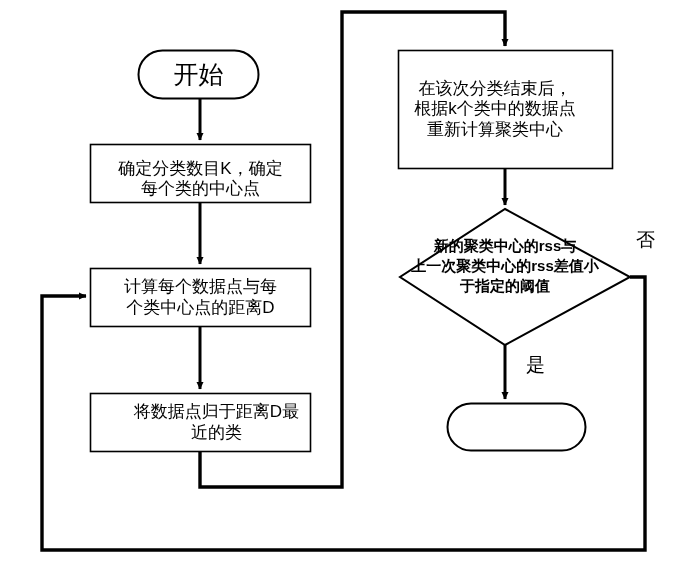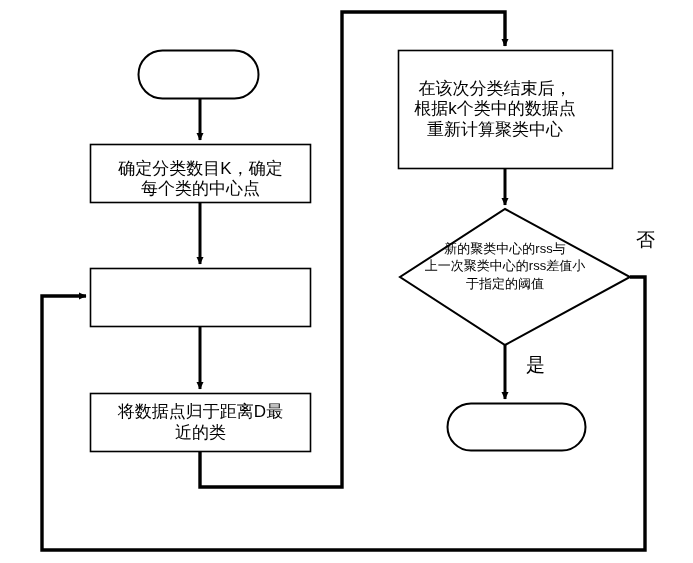--- a/index.html
+++ b/index.html
@@ -35,22 +35,23 @@
     white-space: pre-line;
     pointer-events: none;
   }
   .terminal-text {
     font-size: 25px;
   }
   .process-text {
     font-size: 17px;
   }
   .decision-text {
-    font-size: 13px;
+    font-size: 15px;
     line-height: 1.35;
+    font-weight: bold;
   }
   .edge-label {
     position: absolute;
     font-size: 19px;
     color: #000000;
   }
 </style>
 </head>
 <body>
 
@@ -85,26 +86,29 @@
 
     <path d="M200,452 L200,487 L342,487 L342,12 L505,12 L505,46" fill="none" stroke="#000000" stroke-width="3.4" stroke-linejoin="miter" marker-end="url(#arrowhead)"></path>
 
     <path d="M505,168 L505,205" fill="none" stroke="#000000" stroke-width="3" marker-end="url(#arrowhead)"></path>
 
     <path d="M505,345 L505,399" fill="none" stroke="#000000" stroke-width="3" marker-end="url(#arrowhead)"></path>
 
     <path d="M630,277 L645,277 L645,550 L42,550 L42,296 L86,296" fill="none" stroke="#000000" stroke-width="3.4" stroke-linejoin="miter" marker-end="url(#arrowhead)"></path>
   </svg>
 
+  <div class="node-text terminal-text" style="left:138px; top:50px; width:121px; height:49px;">开始</div>
 
   <div class="node-text process-text" style="left:90px; top:144px; width:221px; height:70px;">确定分类数目K，确定
 每个类的中心点</div>
 
+  <div class="node-text process-text" style="left:90px; top:268px; width:221px; height:59px;">计算每个数据点与每
+个类中心点的距离D</div>
 
-  <div class="node-text process-text" style="left:90px; top:393px; width:221px; height:59px;">将数据点归于距离D最
+  <div class="node-text process-text" style="left:90px; top:393px; width:221px; height:59px;padding-left:16px;">将数据点归于距离D最
 近的类</div>
 
   <div class="node-text process-text" style="left:398px; top:50px; width:194px; height:119px;">在该次分类结束后，
 根据k个类中的数据点
 重新计算聚类中心</div>
 
   <div class="node-text decision-text" style="left:388px; top:235px; width:234px; height:62px;">新的聚类中心的rss与
 上一次聚类中心的rss差值小
 于指定的阈值</div>
 

